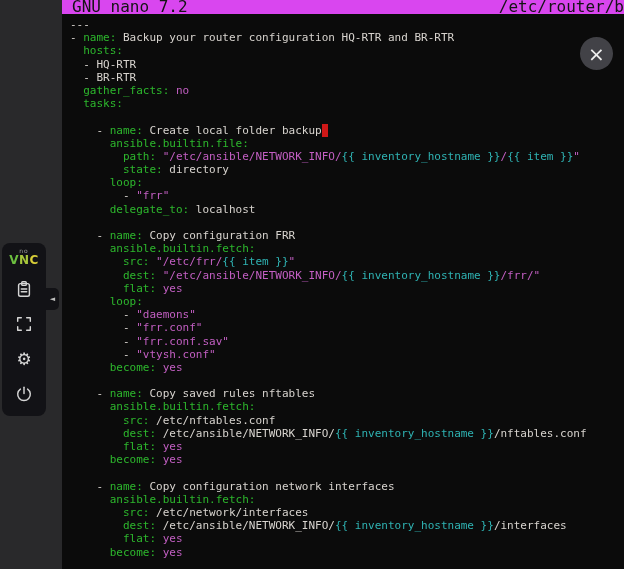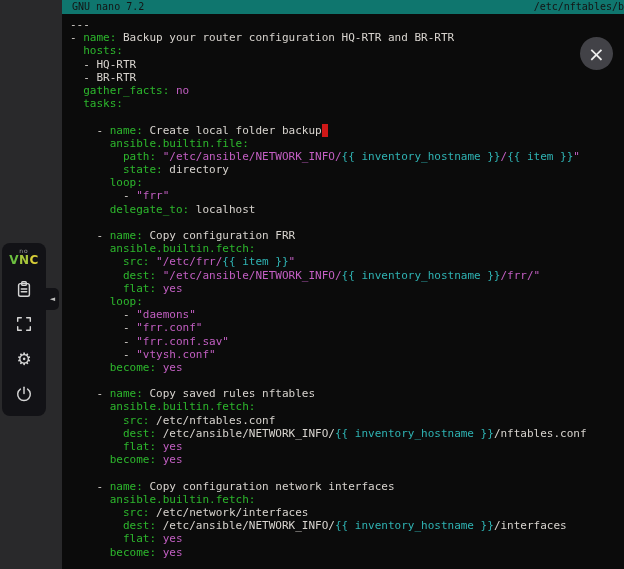--- a/index.html
+++ b/index.html
@@ -26,22 +26,22 @@
   .gear-glyph{font-size:17px;color:#d6d6d6;line-height:1;font-family:"DejaVu Sans",sans-serif;}
   .vnc-handle{
     position:absolute;left:46px;top:288px;width:13px;height:22px;
     background:#121216;border-radius:0 5px 5px 0;
     display:flex;align-items:center;justify-content:center;cursor:pointer;
   }
   .vnc-handle span{font-size:7px;color:#bdbdbd;font-family:"DejaVu Sans",sans-serif;}
   
   .terminal{position:absolute;left:62px;top:0;width:562px;height:569px;background:#0b0b0b;}
   .nano-titlebar{
-    height:14px;background:#0f766e;color:#141414;
-    font-size:10px;line-height:14px;
+    height:14px;background:#d946ef;color:#141414;
+    font-size:16px;line-height:14px;
     display:flex;justify-content:space-between;
     padding-left:10px;white-space:nowrap;overflow:hidden;
   }
   .nano-file{text-align:right;}
   .editor{
     padding:4px 0 0 8px;
     font-size:11px;line-height:13.2px;white-space:pre;
     color:#d8d4cf;
   }
   .code-line{height:13.2px;}
@@ -91,21 +91,21 @@
       </button>
     </div>
     <div class="vnc-handle">
       <span>◄</span>
     </div>
   </div>
 
   <div class="terminal">
     <div class="nano-titlebar">
       <span class="nano-version">GNU nano 7.2</span>
-      <span class="nano-file">/etc/nftables/b</span>
+      <span class="nano-file">/etc/router/b</span>
     </div>
     <div class="editor"><div class="code-line"><span style="color: rgb(216, 212, 207);">---</span></div><div class="code-line"><span style="color: rgb(216, 212, 207);">- </span><span style="color: rgb(45, 184, 45);">name:</span><span style="color: rgb(216, 212, 207);"> Backup your router configuration HQ-RTR and BR-RTR</span></div><div class="code-line"><span style="color: rgb(216, 212, 207);">  </span><span style="color: rgb(45, 184, 45);">hosts:</span></div><div class="code-line"><span style="color: rgb(216, 212, 207);">  - HQ-RTR</span></div><div class="code-line"><span style="color: rgb(216, 212, 207);">  - BR-RTR</span></div><div class="code-line"><span style="color: rgb(216, 212, 207);">  </span><span style="color: rgb(45, 184, 45);">gather_facts:</span><span style="color: rgb(216, 212, 207);"> </span><span style="color: rgb(195, 95, 195);">no</span></div><div class="code-line"><span style="color: rgb(216, 212, 207);">  </span><span style="color: rgb(45, 184, 45);">tasks:</span></div><div class="code-line">&nbsp;</div><div class="code-line"><span style="color: rgb(216, 212, 207);">    - </span><span style="color: rgb(45, 184, 45);">name:</span><span style="color: rgb(216, 212, 207);"> Create local folder backup</span><span style="background: rgb(207, 23, 23);"> </span></div><div class="code-line"><span style="color: rgb(216, 212, 207);">      </span><span style="color: rgb(45, 184, 45);">ansible.builtin.file:</span></div><div class="code-line"><span style="color: rgb(216, 212, 207);">        </span><span style="color: rgb(45, 184, 45);">path:</span><span style="color: rgb(216, 212, 207);"> </span><span style="color: rgb(195, 95, 195);">"/etc/ansible/NETWORK_INFO/</span><span style="color: rgb(47, 179, 179);">{{ inventory_hostname }}</span><span style="color: rgb(195, 95, 195);">/</span><span style="color: rgb(47, 179, 179);">{{ item }}</span><span style="color: rgb(195, 95, 195);">"</span></div><div class="code-line"><span style="color: rgb(216, 212, 207);">        </span><span style="color: rgb(45, 184, 45);">state:</span><span style="color: rgb(216, 212, 207);"> directory</span></div><div class="code-line"><span style="color: rgb(216, 212, 207);">      </span><span style="color: rgb(45, 184, 45);">loop:</span></div><div class="code-line"><span style="color: rgb(216, 212, 207);">        - </span><span style="color: rgb(195, 95, 195);">"frr"</span></div><div class="code-line"><span style="color: rgb(216, 212, 207);">      </span><span style="color: rgb(45, 184, 45);">delegate_to:</span><span style="color: rgb(216, 212, 207);"> localhost</span></div><div class="code-line">&nbsp;</div><div class="code-line"><span style="color: rgb(216, 212, 207);">    - </span><span style="color: rgb(45, 184, 45);">name:</span><span style="color: rgb(216, 212, 207);"> Copy configuration FRR</span></div><div class="code-line"><span style="color: rgb(216, 212, 207);">      </span><span style="color: rgb(45, 184, 45);">ansible.builtin.fetch:</span></div><div class="code-line"><span style="color: rgb(216, 212, 207);">        </span><span style="color: rgb(45, 184, 45);">src:</span><span style="color: rgb(216, 212, 207);"> </span><span style="color: rgb(195, 95, 195);">"/etc/frr/</span><span style="color: rgb(47, 179, 179);">{{ item }}</span><span style="color: rgb(195, 95, 195);">"</span></div><div class="code-line"><span style="color: rgb(216, 212, 207);">        </span><span style="color: rgb(45, 184, 45);">dest:</span><span style="color: rgb(216, 212, 207);"> </span><span style="color: rgb(195, 95, 195);">"/etc/ansible/NETWORK_INFO/</span><span style="color: rgb(47, 179, 179);">{{ inventory_hostname }}</span><span style="color: rgb(195, 95, 195);">/frr/"</span></div><div class="code-line"><span style="color: rgb(216, 212, 207);">        </span><span style="color: rgb(45, 184, 45);">flat:</span><span style="color: rgb(216, 212, 207);"> </span><span style="color: rgb(195, 95, 195);">yes</span></div><div class="code-line"><span style="color: rgb(216, 212, 207);">      </span><span style="color: rgb(45, 184, 45);">loop:</span></div><div class="code-line"><span style="color: rgb(216, 212, 207);">        - </span><span style="color: rgb(195, 95, 195);">"daemons"</span></div><div class="code-line"><span style="color: rgb(216, 212, 207);">        - </span><span style="color: rgb(195, 95, 195);">"frr.conf"</span></div><div class="code-line"><span style="color: rgb(216, 212, 207);">        - </span><span style="color: rgb(195, 95, 195);">"frr.conf.sav"</span></div><div class="code-line"><span style="color: rgb(216, 212, 207);">        - </span><span style="color: rgb(195, 95, 195);">"vtysh.conf"</span></div><div class="code-line"><span style="color: rgb(216, 212, 207);">      </span><span style="color: rgb(45, 184, 45);">become:</span><span style="color: rgb(216, 212, 207);"> </span><span style="color: rgb(195, 95, 195);">yes</span></div><div class="code-line">&nbsp;</div><div class="code-line"><span style="color: rgb(216, 212, 207);">    - </span><span style="color: rgb(45, 184, 45);">name:</span><span style="color: rgb(216, 212, 207);"> Copy saved rules nftables</span></div><div class="code-line"><span style="color: rgb(216, 212, 207);">      </span><span style="color: rgb(45, 184, 45);">ansible.builtin.fetch:</span></div><div class="code-line"><span style="color: rgb(216, 212, 207);">        </span><span style="color: rgb(45, 184, 45);">src:</span><span style="color: rgb(216, 212, 207);"> /etc/nftables.conf</span></div><div class="code-line"><span style="color: rgb(216, 212, 207);">        </span><span style="color: rgb(45, 184, 45);">dest:</span><span style="color: rgb(216, 212, 207);"> /etc/ansible/NETWORK_INFO/</span><span style="color: rgb(47, 179, 179);">{{ inventory_hostname }}</span><span style="color: rgb(216, 212, 207);">/nftables.conf</span></div><div class="code-line"><span style="color: rgb(216, 212, 207);">        </span><span style="color: rgb(45, 184, 45);">flat:</span><span style="color: rgb(216, 212, 207);"> </span><span style="color: rgb(195, 95, 195);">yes</span></div><div class="code-line"><span style="color: rgb(216, 212, 207);">      </span><span style="color: rgb(45, 184, 45);">become:</span><span style="color: rgb(216, 212, 207);"> </span><span style="color: rgb(195, 95, 195);">yes</span></div><div class="code-line">&nbsp;</div><div class="code-line"><span style="color: rgb(216, 212, 207);">    - </span><span style="color: rgb(45, 184, 45);">name:</span><span style="color: rgb(216, 212, 207);"> Copy configuration network interfaces</span></div><div class="code-line"><span style="color: rgb(216, 212, 207);">      </span><span style="color: rgb(45, 184, 45);">ansible.builtin.fetch:</span></div><div class="code-line"><span style="color: rgb(216, 212, 207);">        </span><span style="color: rgb(45, 184, 45);">src:</span><span style="color: rgb(216, 212, 207);"> /etc/network/interfaces</span></div><div class="code-line"><span style="color: rgb(216, 212, 207);">        </span><span style="color: rgb(45, 184, 45);">dest:</span><span style="color: rgb(216, 212, 207);"> /etc/ansible/NETWORK_INFO/</span><span style="color: rgb(47, 179, 179);">{{ inventory_hostname }}</span><span style="color: rgb(216, 212, 207);">/interfaces</span></div><div class="code-line"><span style="color: rgb(216, 212, 207);">        </span><span style="color: rgb(45, 184, 45);">flat:</span><span style="color: rgb(216, 212, 207);"> </span><span style="color: rgb(195, 95, 195);">yes</span></div><div class="code-line"><span style="color: rgb(216, 212, 207);">      </span><span style="color: rgb(45, 184, 45);">become:</span><span style="color: rgb(216, 212, 207);"> </span><span style="color: rgb(195, 95, 195);">yes</span></div></div>
   </div>
 
   <button class="close-btn">
     <span>×</span>
   </button>
 
 </div>
 

